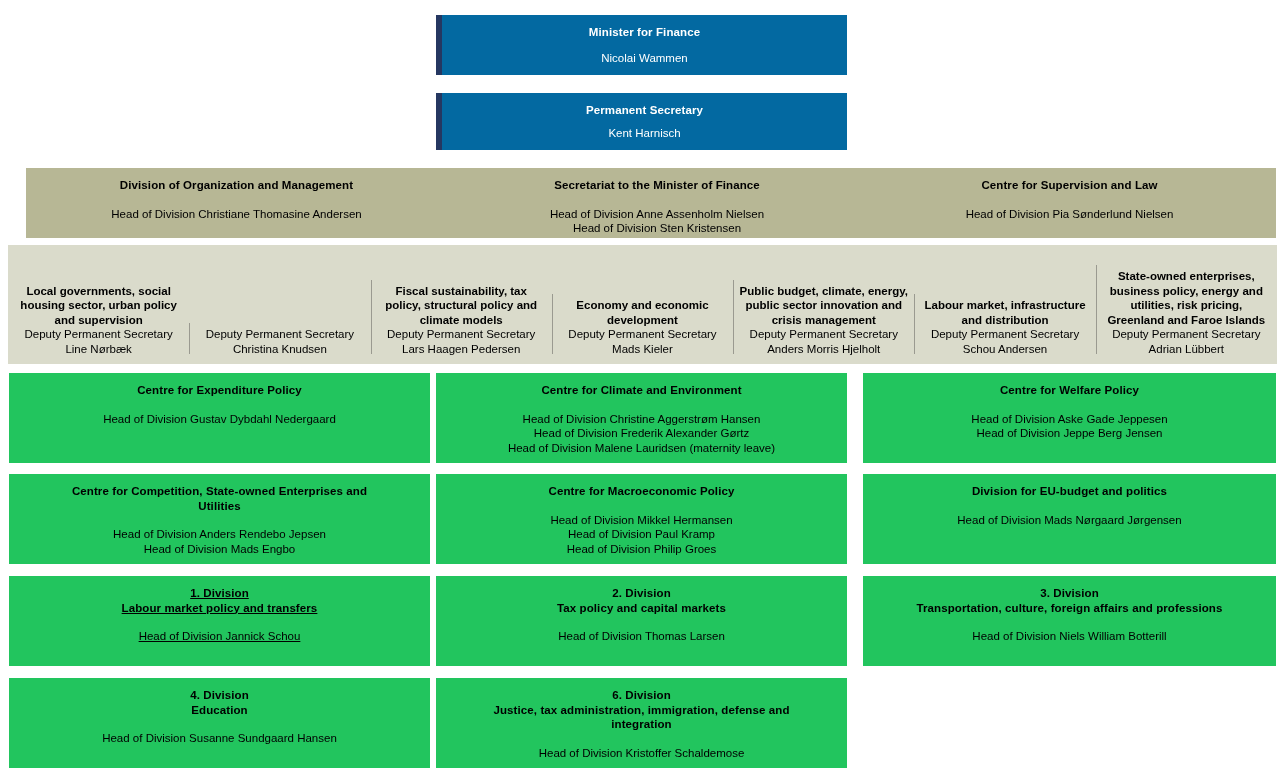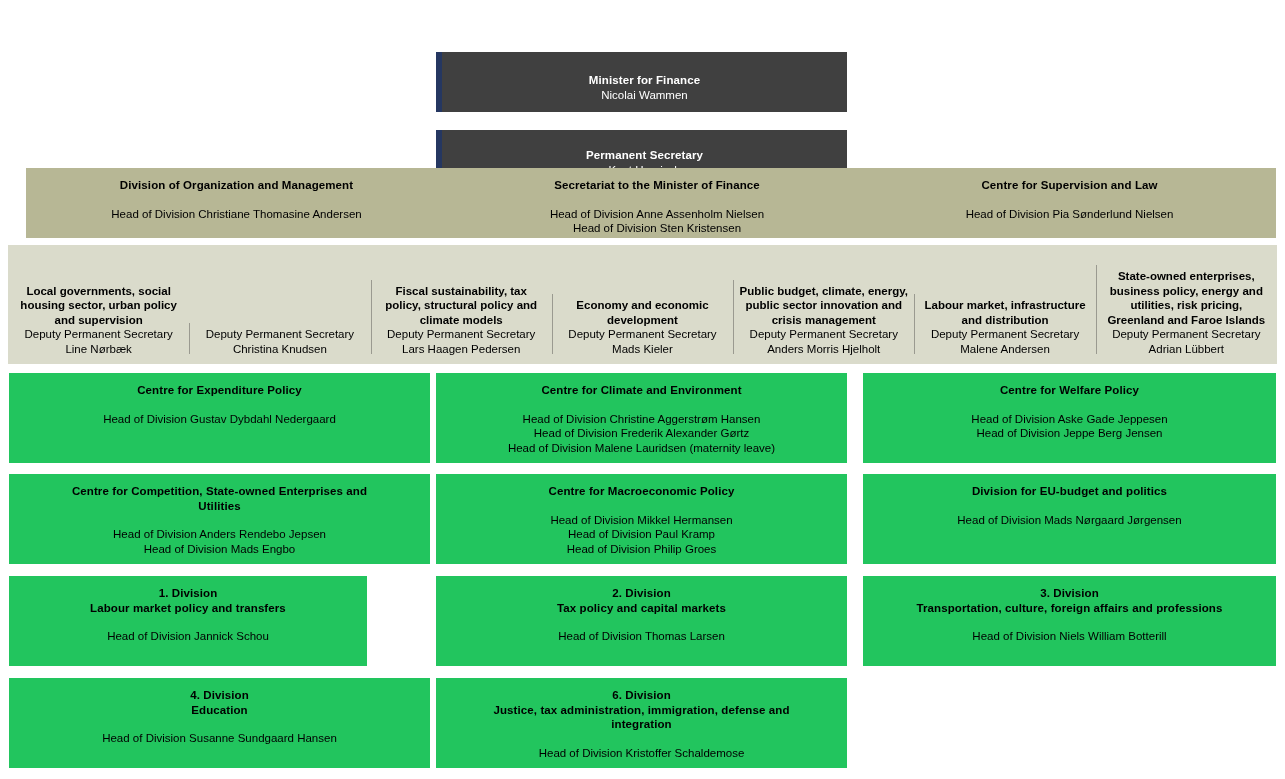--- a/index.html
+++ b/index.html
@@ -41,26 +41,25 @@
   }
   .box .people {
     font-size: 11.5px;
     line-height: 14.5px;
     font-weight: normal;
   }
   .box .people .ln { display: block; }
 
   
   .navy {
-    background: #404040;
+    background: #0369a1;
     color: #ffffff;
     border-left: 6px solid #253761;
-    justify-content: flex-end;
+    justify-content: space-between;
     padding-bottom: 10px;
-    margin-top: 37px;
   }
   .navy .title { font-size: 11.5px; }
 
   
   .khaki {
     background: #b7b795;
     color: #000000;
   }
   .khaki .title { margin-bottom: 14px; }
 
@@ -188,21 +187,21 @@
       <div class="people">
         <span class="ln">Deputy Permanent Secretary</span>
         <span class="ln">Anders Morris Hjelholt</span>
       </div>
     </div>
 
     <div class="band-col">
       <div class="title">Labour market, infrastructure and distribution</div>
       <div class="people">
         <span class="ln">Deputy Permanent Secretary</span>
-        <span class="ln">Malene Andersen</span>
+        <span class="ln">Schou Andersen</span>
       </div>
     </div>
 
     <div class="band-col">
       <div class="title">State-owned enterprises, business policy, energy and utilities, risk pricing, Greenland and Faroe Islands</div>
       <div class="people">
         <span class="ln">Deputy Permanent Secretary</span>
         <span class="ln">Adrian Lübbert</span>
       </div>
     </div>
@@ -250,21 +249,21 @@
     </div>
   </div>
 
   <div class="box lav" style="left:863px; top:474px; width:413px; height:90px;">
     <div class="title">Division for EU-budget and politics</div>
     <div class="people">
       <span class="ln">Head of Division Mads Nørgaard Jørgensen</span>
     </div>
   </div>
 
-  <div class="box lav" style="left:9px; top:576px; width:358px; height:90px;">
+  <div class="box lav" style="left:9px; top:576px; width:421px; height:90px;text-decoration:underline;">
     <div class="title" style="max-width: 330px;">
         <span style="display: block;">1. Division</span>
         <span style="display: block;">Labour market policy and transfers</span>
       </div>
     <div class="people">
       <span class="ln">Head of Division Jannick Schou</span>
     </div>
   </div>
 
   <div class="box lav" style="left:436px; top:576px; width:411px; height:90px;">

